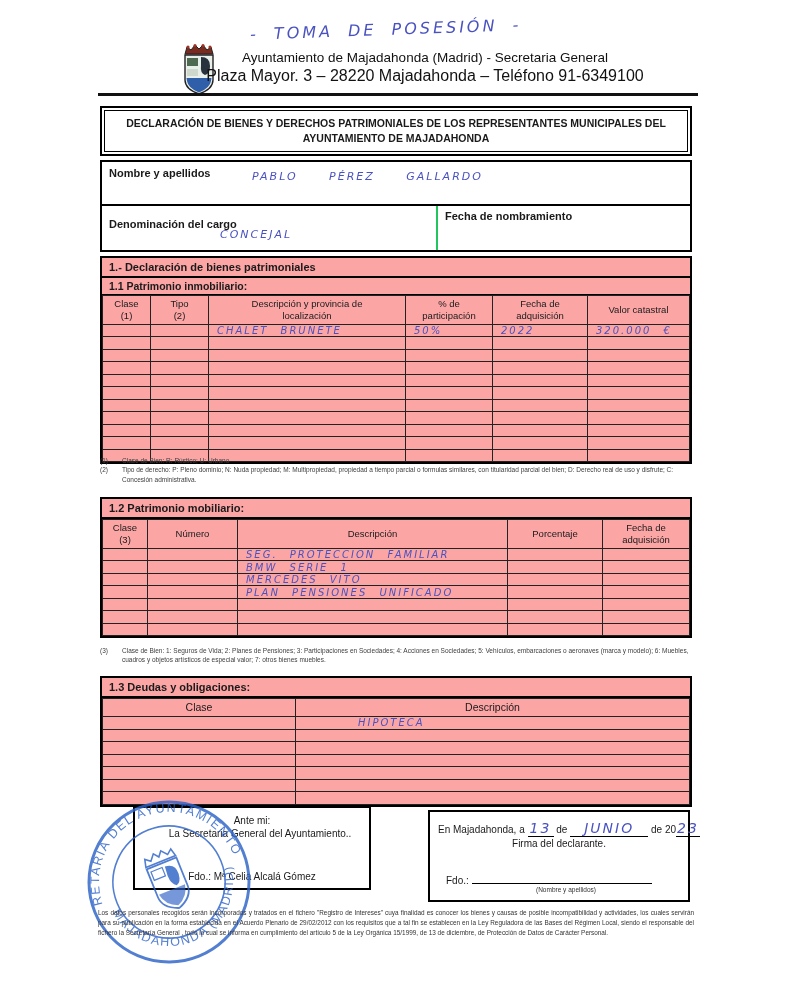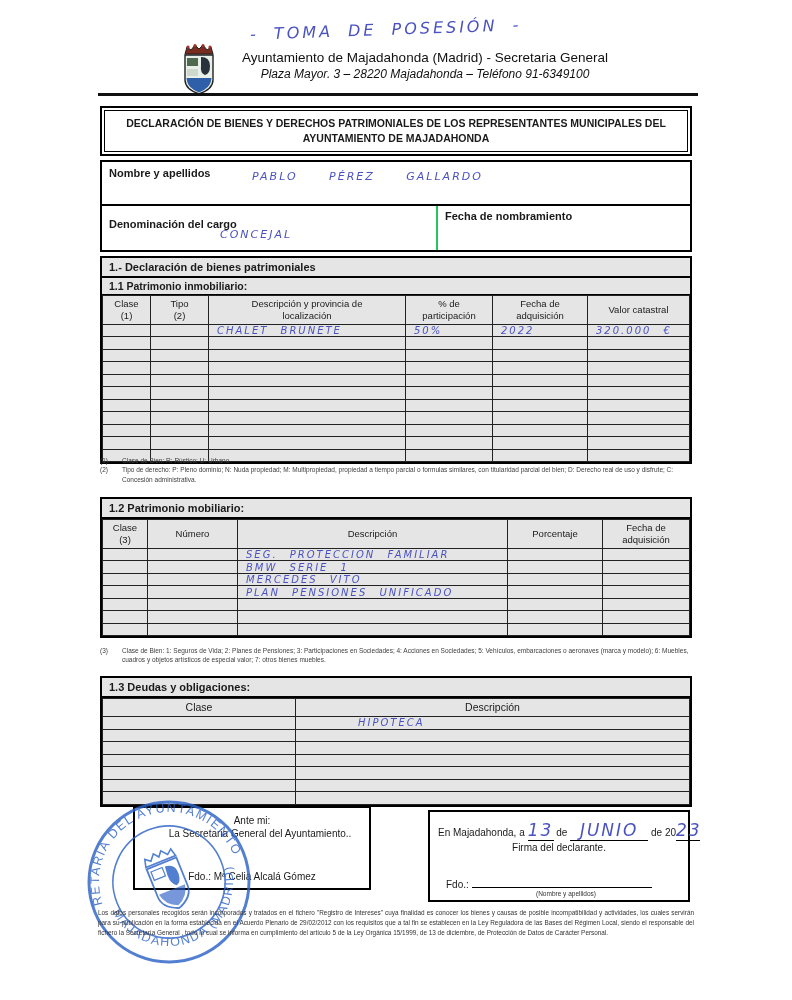--- a/index.html
+++ b/index.html
@@ -15,36 +15,36 @@
   }
   
   .hand-top {
     position:absolute; left:250px; top:20px; font-size:16px;
     transform:rotate(-2deg); letter-spacing:3px; white-space:nowrap;
   }
   
   .crest { position:absolute; left:180px; top:42px; width:38px; height:54px; }
   .org-block { position:absolute; left:205px; top:50px; width:440px; text-align:center; }
   .org-name { font-size:13.5px; font-weight:400; color:#111; }
-  .org-addr { font-size:12px; margin-top:2px; color:#111;font-style:italic; }
+  .org-addr { font-size:16px; margin-top:2px; color:#111; }
   .top-rule { position:absolute; left:98px; top:93px; width:600px; height:3px; background:#111; }
   
   .title-box { position:absolute; left:100px; top:106px; width:592px; border:2px solid #000; padding:2px; }
   .title-box-inner { border:1px solid #000; padding:5px 10px; text-align:center; font-weight:bold; font-size:10.5px; line-height:1.45; }
   
   .personal-box { position:absolute; left:100px; top:160px; width:592px; border:2px solid #000; }
   .pbar { font-weight:bold; font-size:11px; padding:4px 7px; border-bottom:2px solid #000; }
   .prow-name { position:relative; height:44px; border-bottom:2px solid #000; padding:5px 7px; font-size:11px; font-weight:bold; }
   .prow-name .hand { position:absolute; left:150px; top:8px; font-size:11px; word-spacing:26px; font-weight:normal; }
   .prow-cargo { display:flex; height:44px; }
   .pcell-left { width:336px; border-right:2px solid #22c55e; padding:12px 7px; font-size:11px; font-weight:bold; position:relative; }
   .pcell-left .hand { position:absolute; left:118px; top:22px; font-size:11px; font-weight:normal; }
   .pcell-right { flex:1; padding:4px 7px; font-size:11px; font-weight:bold; }
   
-  .secbox { position:absolute; left:100px; width:592px; border:2px solid #000; background:#e5e5e5; }
+  .secbox { position:absolute; left:100px; width:592px; border:2px solid #000; background:#fca5a5; }
   .sec1 { top:256px; }
   .sec2 { top:497px; }
   .sec3 { top:676px; }
   .sbar { font-weight:bold; font-size:11px; padding:3px 7px; border-bottom:2px solid #000; }
   .sbar2 { font-weight:bold; font-size:10.5px; padding:2px 7px; border-bottom:1px solid #000; }
   table { width:100%; border-collapse:collapse; table-layout:fixed; }
   th { border:1px solid #222; font-size:9.5px; font-weight:400; text-align:center;
        vertical-align:middle; white-space:pre-line; padding:2px 1px; line-height:1.25; }
   td { border:1px solid #222; height:12.5px; font-size:10px; overflow:visible;
        white-space:nowrap; vertical-align:middle; }
@@ -58,21 +58,21 @@
   .fnote { display:flex; }
   .fnote .n { width:22px; flex:none; }
   
   .sig-left { position:absolute; left:133px; top:806px; width:238px; height:84px;
               border:2px solid #000; text-align:center; font-size:10px; padding-top:7px; }
   .sig-left .l2 { margin-top:2px;margin-left:16px; }
   .sig-left .signed { margin-top:32px; }
   .sig-right { position:absolute; left:428px; top:810px; width:262px; height:92px;
                border:2px solid #000; font-size:10px; padding:8px 8px 0 8px; }
   .dateline { white-space:nowrap; }
-  .dateline .hand { font-size:17px; }
+  .dateline .hand { font-size:14px; }
   .u { display:inline-block; border-bottom:1px solid #000; text-align:center; }
   .u-day { width:26px; } .u-month { width:78px; } .u-year { width:24px; }
   .firma { text-align:center; margin-top:1px; }
   .fdo-line { margin-top:26px; padding-left:8px; }
   .fdo-rule { display:inline-block; width:180px; border-bottom:1px solid #000; }
   .fdo-caption { font-size:6.5px; text-align:center; width:180px; margin-left:38px; color:#333; }
   
   .stamp { position:absolute; left:83px; top:796px; width:172px; height:172px;
            transform:rotate(-22deg); opacity:0.82; pointer-events:none; }
   

